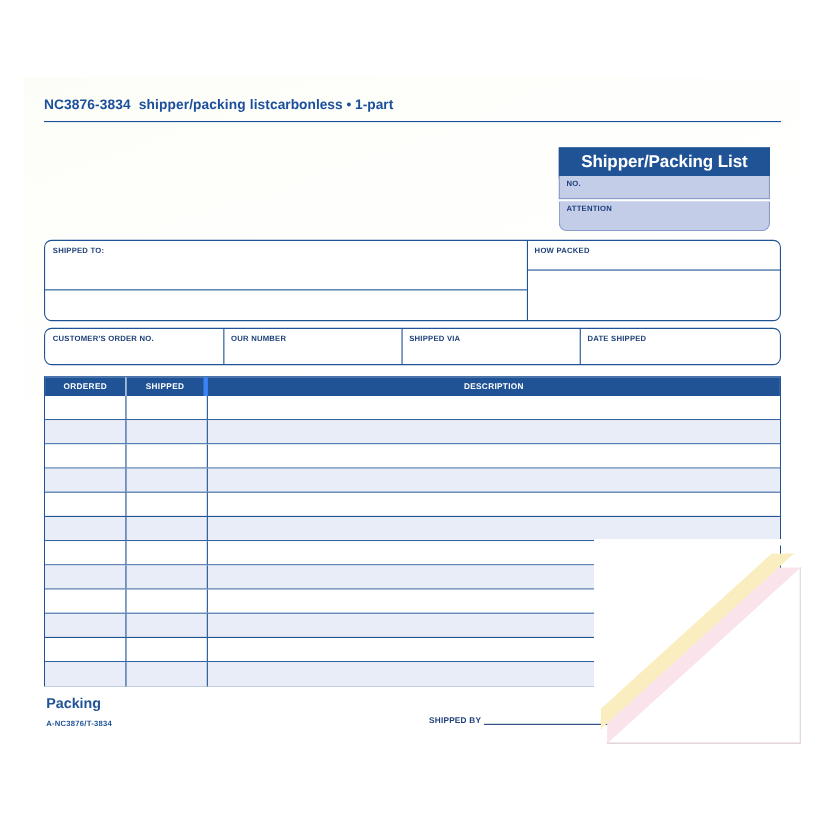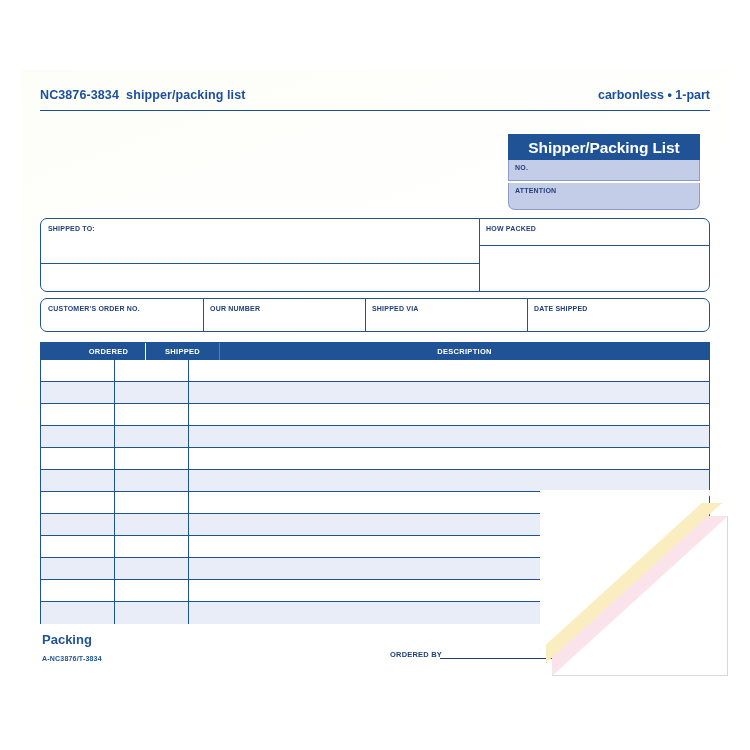--- a/index.html
+++ b/index.html
@@ -31,21 +31,20 @@
   }
   
   .form-header {
     position: absolute;
     left: 18px;
     top: 18px;
     right: 18px;
     height: 20px;
     display: flex;
     align-items: flex-start;
-    justify-content: space-between;
   }
   .form-code {
     color: #1b4f9c;
     font-size: 12.5px;
     font-weight: bold;
     letter-spacing: 0.1px;
     white-space: nowrap;
   }
   .form-code .light {
     font-weight: bold;
@@ -192,22 +191,22 @@
   #thead .th {
     color: #ffffff;
     font-size: 7.5px;
     font-weight: bold;
     letter-spacing: 0.3px;
     display: flex;
     align-items: center;
     justify-content: center;
     box-sizing: border-box;
   }
-  #thead .th.c0 { width: 74px; border-right: 1px solid #ffffff; margin-left: 31px; }
-  #thead .th.c1 { width: 74px; border-right: 1px solid #3b82f6; }
+  #thead .th.c0 { width: 74px; border-right: 1px solid #ffffff; }
+  #thead .th.c1 { width: 74px; border-right: 4px solid #3b82f6; }
   #thead .th.c2 { flex: 1; }
   #tbody {
     position: absolute;
     left: 0; right: 0;
     top: 17px;
     bottom: 0;
   }
   .trow {
     position: relative;
     height: 22px;
@@ -434,21 +433,21 @@
         <div class="trow shade">
             <div class="cell0"></div>
             <div class="cell1"></div>
             <div class="cell2"></div>
           </div>
       </div>
     </div>
 
     <div id="original">Packing</div>
     <div id="partno">A-NC3876/T-3834</div>
-    <div id="received-by">ORDERED BY</div>
+    <div id="received-by">SHIPPED BY</div>
     <div id="received-line"></div>
     <div id="revcode">02-11</div>
 
   </div>
 
   <div id="sheets">
     <div class="sheet" id="sheet-pink"></div>
     <div class="sheet" id="sheet-white"></div>
     <div class="sheet" id="sheet-yellow"></div>
     <div class="sheet" id="sheet-top"></div>

